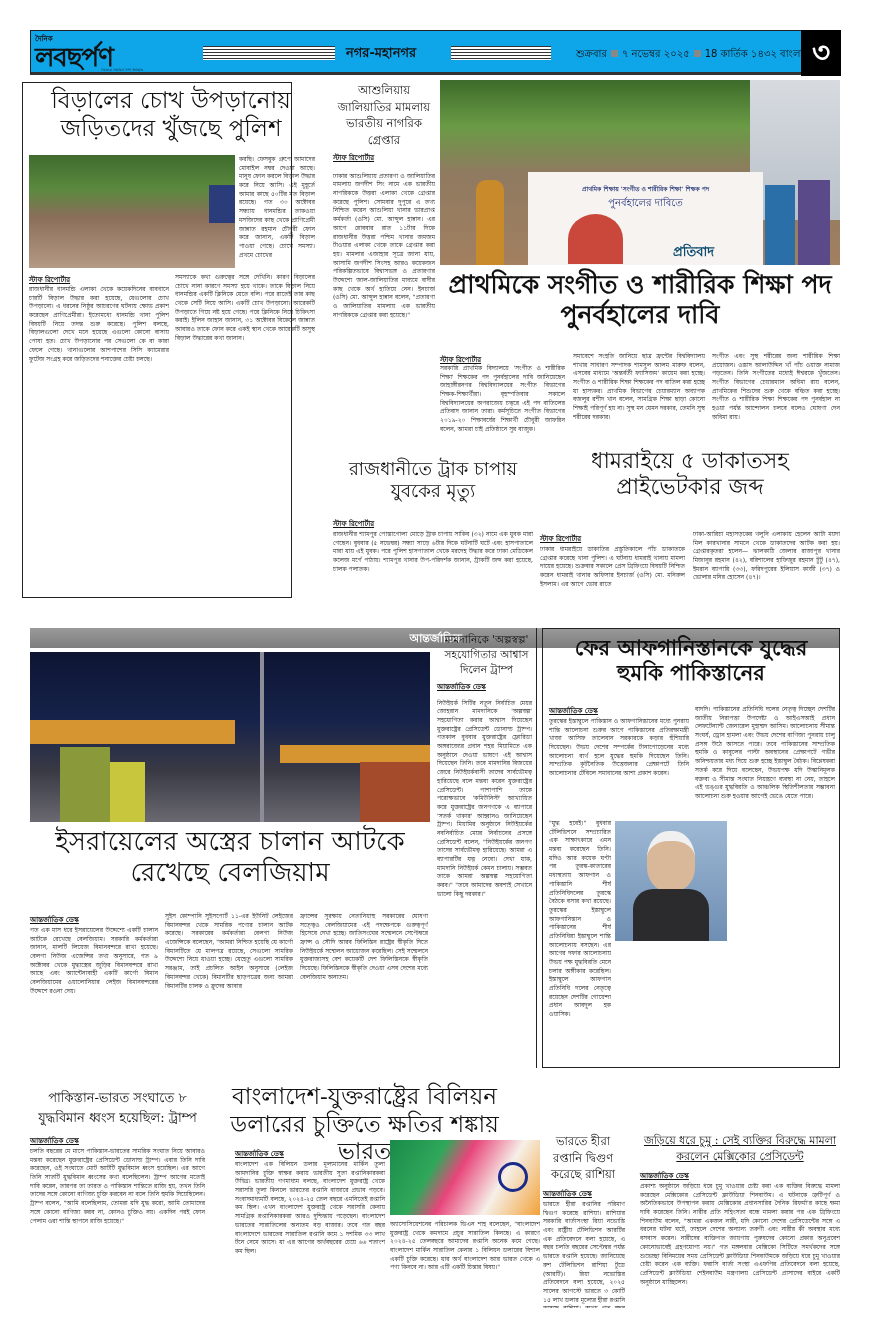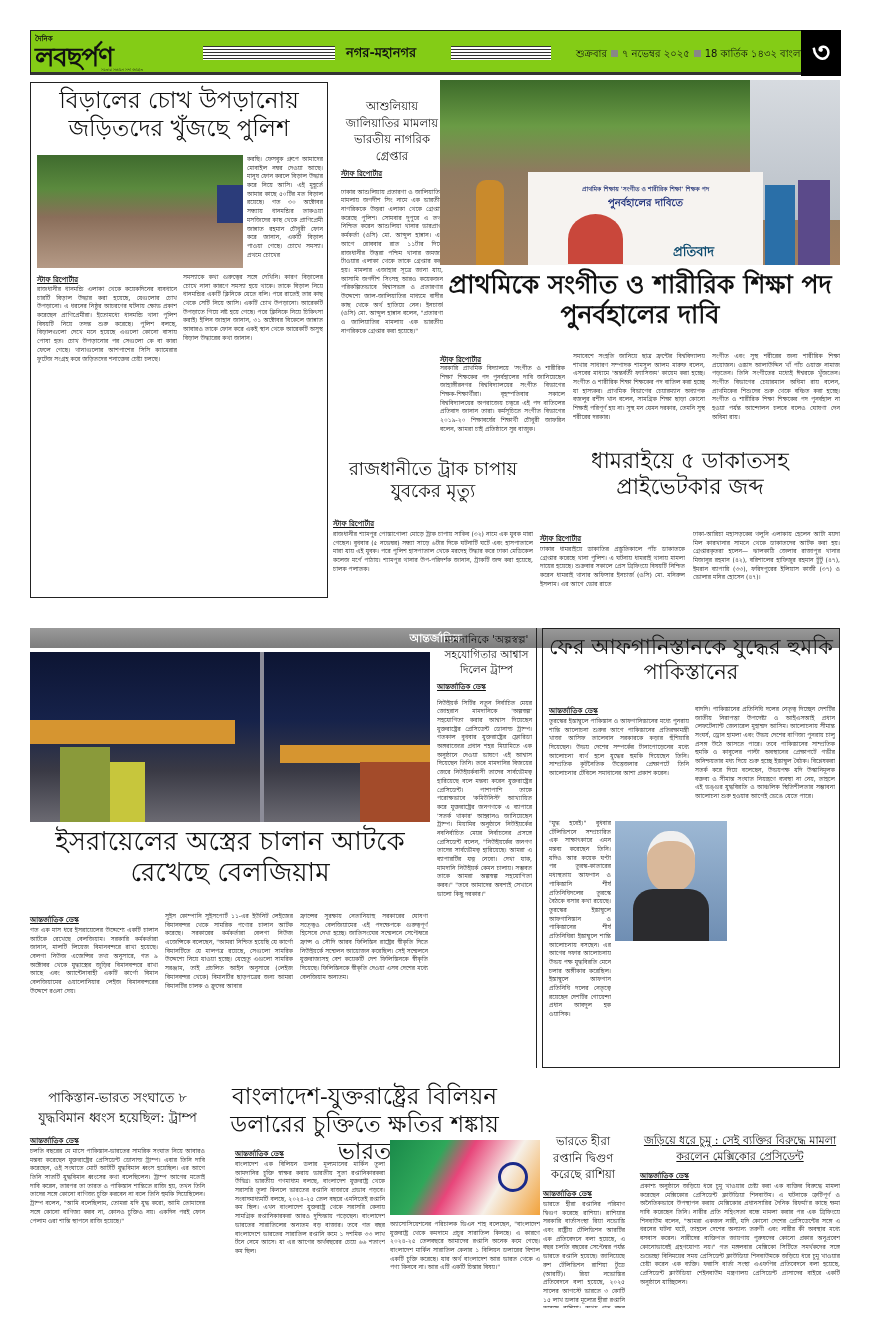--- a/index.html
+++ b/index.html
@@ -1,18 +1,18 @@
 <!DOCTYPE html>
 <html><head>
 <meta charset="utf-8">
 <style>
   * { box-sizing: border-box; margin: 0; padding: 0; }
   body { width: 870px; height: 1337px; background: #fff; font-family: "DejaVu Sans", sans-serif; color: #111; position: relative; overflow: hidden; }
   .abs { position: absolute; }
-  .masthead { left: 30px; top: 30px; width: 810px; height: 45px; border: 1px solid #222; border-bottom: 3px solid #333; background: #84cc16; }
+  .masthead { left: 30px; top: 30px; width: 810px; height: 45px; border: 1px solid #222; border-bottom: 3px solid #333; background: #0ea5e9; }
   .logo-small { left: 4px; top: 2px; font-size: 7px; font-weight: bold; }
   .logo-big { left: 4px; top: 6px; font-size: 26px; font-weight: 900; letter-spacing: -1px; font-family: "DejaVu Serif", serif; }
   .logo-tag { left: 70px; top: 36px; font-size: 4px; }
   .lines { height: 14px; background: repeating-linear-gradient(#333 0 1px, #fff 1px 3px); }
   .section-name { font-size: 13px; font-weight: bold; }
   .dateline { font-size: 10px; }
   .sq { display: inline-block; width: 7px; height: 7px; background: #888; margin: 0 4px; }
   .page-no { left: 770px; top: -1px; width: 40px; height: 46px; background: #000; color: #fff; font-size: 28px; font-weight: bold; text-align: center; line-height: 46px; }
   .box { border: 1px solid #222; }
   .headline { font-family: "DejaVu Serif", serif; text-align: center; line-height: 1.2; color: #111; }
@@ -31,43 +31,43 @@
   <div class="abs logo-tag">সত্যের সন্ধানে সদা জাগ্রত</div>
   <div class="abs lines" style="left:172px; top:15px; width:132px;"></div>
   <div class="abs section-name" style="left:315px; top:12px;">নগর-মহানগর</div>
   <div class="abs lines" style="left:420px; top:15px; width:100px;"></div>
   <div class="abs dateline" style="left:545px; top:15px;">
     <span>শুক্রবার</span><span class="sq"></span><span>৭ নভেম্বর ২০২৫</span><span class="sq"></span><span>18 কার্তিক ১৪৩২ বাংলা</span>
   </div>
   <div class="abs page-no">৩</div>
 </div>
 
-<div class="abs box" style="left:30px; top:82px; width:298px; height:516px;">
+<div class="abs box" style="left:22px; top:82px; width:270px; height:516px;">
   <div class="abs headline" style="left:6px; top:4px; width:284px; font-size:23px;">বিড়ালের চোখ উপড়ানোয় জড়িতদের খুঁজছে পুলিশ</div>
   <div class="abs photo" style="left:6px; top:72px; width:206px; height:113px; background: linear-gradient(180deg,#3f6b2e 0%,#5b8a3e 30%,#8a6e5a 55%,#b59a86 100%);">
     <div class="abs" style="left:180px; top:30px; width:26px; height:38px; background:#2b3c7a;"></div>
   </div>
   <div class="abs body-text" style="left:216px; top:72px; width:76px; height:118px;">করছি। ফেসবুক গ্রুপে আমাদের মোবাইল নম্বর দেওয়া আছে। মানুষ ফোন করলে বিড়াল উদ্ধার করে নিয়ে আসি। এই মুহূর্তে আমার কাছে ৫০টির মত বিড়াল রয়েছে। গত ৩০ অক্টোবর সন্ধ্যায় ধানমন্ডির তাকওয়া মসজিদের কাছ থেকে প্রাণিপ্রেমী জান্নাত রহমান চৌধুরী ফোন করে জানান, একটি বিড়াল পাওয়া গেছে। চোখে সমস্যা। প্রথমে চোখের</div>
   <div class="abs byline" style="left:6px; top:191px;">স্টাফ রিপোর্টার</div>
   <div class="abs body-text" style="left:6px; top:202px; width:140px; height:310px;">রাজধানীর ধানমন্ডি এলাকা থেকে কয়েকদিনের ব্যবধানে চারটি বিড়াল উদ্ধার করা হয়েছে, যেগুলোর চোখ উপড়ানো। এ ধরনের নিষ্ঠুর আচরণের ঘটনায় ক্ষোভ প্রকাশ করেছেন প্রাণিপ্রেমীরা। ইতোমধ্যে ধানমন্ডি থানা পুলিশ বিষয়টি নিয়ে তদন্ত শুরু করেছে। পুলিশ বলছে, বিড়ালগুলো দেখে মনে হয়েছে এগুলো কোনো বাসায় পোষা হত। চোখ উপড়ানোর পর সেগুলো কে বা কারা ফেলে গেছে। থানাগুলোর আশপাশের সিসি ক্যামেরার ফুটেজ সংগ্রহ করে জড়িতদের শনাক্তের চেষ্টা চলছে।</div>
   <div class="abs body-text" style="left:152px; top:190px; width:140px; height:322px;">সমস্যাকে কথা গুরুত্বের সঙ্গে দেখিনি। কারণ বিড়ালের চোখে নানা কারণে সমস্যা হয়ে থাকে। তাকে বিড়াল নিয়ে ধানমন্ডির একটি ক্লিনিকে যেতে বলি। পরে রাতেই তার কাছ থেকে সেটি নিয়ে আসি। একটি চোখ উপড়ানো। আরেকটি উপড়াতে গিয়ে নষ্ট হয়ে গেছে। পরে ক্লিনিকে নিয়ে চিকিৎসা করাই। ইলিন জাহান জানান, ৩১ অক্টোবর বিকেলে জান্নাত আবারও তাকে ফোন করে একই স্থান থেকে আরেকটি অসুস্থ বিড়াল উদ্ধারের কথা জানান।</div>
 </div>
 
-<div class="abs" style="left:333px; top:98px; width:102px; height:350px;margin-left:8px;">
+<div class="abs" style="left:333px; top:82px; width:102px; height:350px;">
   <div class="headline" style="font-size:11.5px; line-height:1.45;">আশুলিয়ায় জালিয়াতির মামলায় ভারতীয় নাগরিক গ্রেপ্তার</div>
   <div class="byline" style="margin-top:3px;">স্টাফ রিপোর্টার</div>
   <div class="body-text" style="margin-top:8px; height:270px;">ঢাকার আশুলিয়ায় প্রতারণা ও জালিয়াতির মামলায় জগদীশ সিং নামে এক ভারতীয় নাগরিককে উত্তরা এলাকা থেকে গ্রেপ্তার করেছে পুলিশ। সোমবার দুপুরে এ তথ্য নিশ্চিত করেন আশুলিয়া থানার ভারপ্রাপ্ত কর্মকর্তা (ওসি) মো. আব্দুল হান্নান। এর আগে রোববার রাত ১১টার দিকে রাজধানীর উত্তরা পশ্চিম থানার জমজম টাওয়ার এলাকা থেকে তাকে গ্রেপ্তার করা হয়। মামলার এজাহার সূত্রে জানা যায়, আসামি জগদীশ সিংসহ আরও কয়েকজন পরিকল্পিতভাবে বিশ্বাসভঙ্গ ও প্রতারণার উদ্দেশ্যে জাল-জালিয়াতির মাধ্যমে বাদীর কাছ থেকে অর্থ হাতিয়ে নেন। ইনচার্জ (ওসি) মো. আব্দুল হান্নান বলেন, "প্রতারণা ও জালিয়াতির মামলায় এক ভারতীয় নাগরিককে গ্রেপ্তার করা হয়েছে।"</div>
 </div>
 
 <div class="abs photo" style="left:440px; top:80px; width:400px; height:185px; background: linear-gradient(180deg,#3d6b2a 0%,#6a9b45 25%,#8f7a60 50%,#a28060 100%);">
   <div class="abs" style="left:310px; top:0; width:90px; height:140px; background:linear-gradient(#d7dbe0,#b9c0c8);"></div>
   <div class="abs" style="left:36px; top:100px; width:28px; height:85px; background:#c98a2c; border-radius:10px 10px 0 0;"></div>
   <div class="abs" style="left:88px; top:92px; width:235px; height:93px; background:#f6f3f0;">
     <div style="font-size:6px; color:#2a3a7a; text-align:center; margin-top:12px; font-weight:bold;">প্রাথমিক শিক্ষায় 'সংগীত ও শারীরিক শিক্ষা' শিক্ষক পদ</div>
-    <div style="font-size:10px; color:#1e2f7a; text-align:center; font-weight:bold;">পুনর্বহালের দাবিতে</div>
+    <div style="font-size:10px; color:#1e2f7a; text-align:center; font-weight:normal;">পুনর্বহালের দাবিতে</div>
     <div class="abs" style="left:40px; top:42px; width:55px; height:50px; background:#c9473b; border-radius:50% 50% 0 0;"></div>
     <div class="abs" style="left:145px; top:70px; font-size:13px; font-weight:bold; color:#0c4a6e;">প্রতিবাদ</div>
   </div>
   <div class="abs" style="left:325px; top:105px; width:30px; height:80px; background:#2a6fa8;"></div>
   <div class="abs" style="left:358px; top:100px; width:32px; height:85px; background:#5b4a8a;"></div>
 </div>
 <div class="abs headline" style="left:440px; top:270px; width:400px; font-size:25px; font-weight:bold;">প্রাথমিকে সংগীত ও শারীরিক শিক্ষা পদ পুনর্বহালের দাবি</div>
 <div class="abs byline" style="left:440px; top:354px;">স্টাফ রিপোর্টার</div>
 <div class="abs body-text" style="left:440px; top:364px; width:125px; height:70px;">সরকারি প্রাথমিক বিদ্যালয়ে 'সংগীত ও শারীরিক শিক্ষা' শিক্ষকের পদ পুনর্বহালের দাবি জানিয়েছেন জাহাঙ্গীরনগর বিশ্ববিদ্যালয়ের সংগীত বিভাগের শিক্ষক-শিক্ষার্থীরা। বৃহস্পতিবার সকালে বিশ্ববিদ্যালয়ের অপরাজেয় চত্বরে এই পদ বাতিলের প্রতিবাদ জানান তারা। কর্মসূচিতে সংগীত বিভাগের ২০১৯-২০ শিক্ষাবর্ষের শিক্ষার্থী চৌধুরী জাফরিন বলেন, আমরা চাই প্রতিষ্ঠানে সুর বাজুক।</div>
 <div class="abs body-text" style="left:573px; top:352px; width:132px; height:82px;">সমাবেশে সংহতি জানিয়ে ছাত্র ফ্রন্টের বিশ্ববিদ্যালয় শাখার সাধারণ সম্পাদক শামসুল আলম মারুফ বলেন, এসবের মাধ্যমে 'অন্তর্বর্তী ফ্যাসিজম' কায়েম করা হচ্ছে। সংগীত ও শারীরিক শিক্ষা শিক্ষকের পদ বাতিল করা হচ্ছে যা হাস্যকর। প্রাথমিক বিভাগের চেয়ারম্যান অধ্যাপক বজলুর রশীদ খান বলেন, সামগ্রিক শিক্ষা ছাড়া কোনো শিক্ষাই পরিপূর্ণ হয় না। সুস্থ মন যেমন দরকার, তেমনি সুস্থ শরীরের দরকার।</div>
@@ -100,21 +100,21 @@
 <div class="abs body-text" style="left:165px; top:912px; width:128px; height:154px;">সুইস কোম্পানি সুইসপোর্ট ১১-এর ইউনিট লেইজের বিমানবন্দর থেকে সামরিক পণ্যের চালান আটক করেছে। সরকারের কর্মকর্তারা বেলগা নিউজ এজেন্সিকে বলেছেন, "আমরা নিশ্চিত হয়েছি যে কার্গো বিমানটিতে যে মালপত্র রয়েছে, সেগুলো সামরিক উদ্দেশ্যে নিয়ে যাওয়া হচ্ছে। যেহেতু এগুলো সামরিক সরঞ্জাম, তাই প্রচলিত আইন অনুসারে (লেইজ বিমানবন্দর থেকে) বিমানটির ছাড়পত্রের জন্য আমরা বিমানটির চালক ও ক্রুদের আবার</div>
 <div class="abs body-text" style="left:300px; top:912px; width:128px; height:154px;">ফ্রান্সের সুরক্ষায় নেতানিয়াহু সরকারের ঘোষণা সত্ত্বেও বেলজিয়ামের এই পদক্ষেপকে গুরুত্বপূর্ণ হিসেবে দেখা হচ্ছে। জাতিসংঘের সম্মেলনে সেপ্টেম্বরে ফ্রান্স ও সৌদি আরব ফিলিস্তিন রাষ্ট্রের স্বীকৃতি দিতে নিউইয়র্কে সম্মেলন আয়োজন করেছিল। সেই সম্মেলনে যুক্তরাজ্যসহ বেশ কয়েকটি দেশ ফিলিস্তিনকে স্বীকৃতি দিয়েছে। ফিলিস্তিনকে স্বীকৃতি দেওয়া এসব দেশের মধ্যে বেলজিয়াম অন্যতম।</div>
 
 <div class="abs" style="left:437px; top:628px; width:100px; height:440px; border-right:1px solid #222;">
   <div class="headline" style="font-size:10.5px; line-height:1.45; margin-top:4px;">মামদানিকে 'অল্পস্বল্প' সহযোগিতার আশ্বাস দিলেন ট্রাম্প</div>
   <div class="byline" style="margin-top:3px;">আন্তর্জাতিক ডেস্ক</div>
   <div class="body-text" style="margin-top:6px; height:360px; padding-right:4px;">নিউইয়র্ক সিটির নতুন নির্বাচিত মেয়র জোহরান মামদানিকে 'অল্পস্বল্প' সহযোগিতা করার আশ্বাস দিয়েছেন যুক্তরাষ্ট্রের প্রেসিডেন্ট ডোনাল্ড ট্রাম্প। গতকাল বুধবার যুক্তরাষ্ট্রের ফ্লোরিডা অঙ্গরাজ্যের প্রধান শহর মিয়ামিতে এক অনুষ্ঠানে দেওয়া ভাষণে এই আশ্বাস দিয়েছেন তিনি। তবে মামদানির বিজয়ের জেরে নিউইয়র্কবাসী তাদের সার্বভৌমত্ব হারিয়েছে বলে মন্তব্য করেন যুক্তরাষ্ট্রের প্রেসিডেন্ট। পাশাপাশি তাকে পরোক্ষভাবে 'কমিউনিস্ট' আখ্যায়িত করে যুক্তরাষ্ট্রের জনগণকে এ ব্যাপারে 'সতর্ক থাকার' আহ্বানও জানিয়েছেন ট্রাম্প। মিয়ামির অনুষ্ঠানে নিউইয়র্কের নবনির্বাচিত মেয়র নির্বাচনের প্রসঙ্গে প্রেসিডেন্ট বলেন, "নিউইয়র্কের জনগণ তাদের সার্বভৌমত্ব হারিয়েছে। আমরা এ ব্যাপারটির যত্ন নেবো। দেখা যাক, মামদানি নিউইয়র্ক কেমন চালায়। সম্ভবত তাকে আমরা অল্পস্বল্প সহযোগিতা করব।" "তবে আমাদের অবশ্যই সেখানে ভালো কিছু দরকার।"</div>
 </div>
 
 <div class="abs box" style="left:542px; top:628px; width:298px; height:440px;">
-  <div class="abs headline" style="left:6px; top:6px; width:284px; font-size:21px;">ফের আফগানিস্তানকে যুদ্ধের হুমকি পাকিস্তানের</div>
+  <div class="abs headline" style="left:6px; top:6px; width:284px; font-size:21px;font-weight:bold;">ফের আফগানিস্তানকে যুদ্ধের হুমকি পাকিস্তানের</div>
   <div class="abs byline" style="left:6px; top:76px;">আন্তর্জাতিক ডেস্ক</div>
   <div class="abs body-text" style="left:6px; top:88px; width:140px; height:100px;">তুরস্কের ইস্তাম্বুলে পাকিস্তান ও আফগানিস্তানের মধ্যে পুনরায় শান্তি আলোচনা শুরুর আগে পাকিস্তানের প্রতিরক্ষামন্ত্রী খাজা আসিফ তালেবান সরকারকে কড়ার হুঁশিয়ারি দিয়েছেন। উভয় দেশের সম্পর্কের টানাপোড়েনের মধ্যে আলোচনা ব্যর্থ হলে যুদ্ধের হুমকি দিয়েছেন তিনি। সাম্প্রতিক কূটনৈতিক উত্তেজনার প্রেক্ষাপটে তিনি আলোচনার টেবিলে সমাধানের আশা প্রকাশ করেন।</div>
   <div class="abs body-text" style="left:6px; top:190px; width:62px; height:244px;">"যুদ্ধ হবেই।" বুধবার টেলিভিশনে সম্প্রচারিত এক সাক্ষাৎকারে এমন মন্তব্য করেছেন তিনি। যদিও আর কয়েক ঘণ্টা পর তুরস্ক-কাতারের মধ্যস্থতায় আফগান ও পাকিস্তানি শীর্ষ প্রতিনিধিদলের তুরস্কে বৈঠকে বসার কথা রয়েছে। তুরস্কের ইস্তাম্বুলে আফগানিস্তান ও পাকিস্তানের শীর্ষ প্রতিনিধিরা ইস্তাম্বুলে শান্তি আলোচনায় বসছেন। এর আগের দফার আলোচনায় উভয় পক্ষ যুদ্ধবিরতি মেনে চলার অঙ্গীকার করেছিল। ইস্তাম্বুলে আফগান প্রতিনিধি দলের নেতৃত্বে রয়েছেন দেশটির গোয়েন্দা প্রধান আবদুল হক ওয়াসিক।</div>
   <div class="abs photo" style="left:72px; top:192px; width:112px; height:120px; background: linear-gradient(180deg,#9db8d4,#6f8eb3);">
     <div class="abs" style="left:32px; top:10px; width:48px; height:60px; background:#d9b89a; border-radius:45% 45% 40% 40%; border-top:10px solid #f0f0f0;"></div>
     <div class="abs" style="left:18px; top:68px; width:76px; height:52px; background:#2b2b2e; border-radius:20px 20px 0 0;"></div>
   </div>
   <div class="abs body-text" style="left:152px; top:76px; width:140px; height:358px;">বাদদি। পাকিস্তানের প্রতিনিধি দলের নেতৃত্ব দিচ্ছেন দেশটির জাতীয় নিরাপত্তা উপদেষ্টা ও আইএসআই প্রধান লেফটেন্যান্ট জেনারেল মুহাম্মদ আসিম। আলোচনায় সীমান্ত সংঘর্ষ, ড্রোন হামলা এবং উভয় দেশের বাণিজ্য পুনরায় চালু প্রসঙ্গ উঠে আসতে পারে। তবে পাকিস্তানের সাম্প্রতিক হুমকি ও কাবুলের পাল্টা অবস্থানের প্রেক্ষাপটে গভীর অনিশ্চয়তার মধ্য দিয়ে শুরু হচ্ছে ইস্তাম্বুল বৈঠক। বিশ্লেষকরা সতর্ক করে দিয়ে বলেছেন, উভয়পক্ষ যদি উস্কানিমূলক বক্তব্য ও সীমান্ত সংঘাত নিয়ন্ত্রণে ব্যবস্থা না নেয়, তাহলে এই ভঙ্গুর যুদ্ধবিরতি ও আঞ্চলিক স্থিতিশীলতার সম্ভাবনা আলোচনা শুরু হওয়ার আগেই ভেঙে যেতে পারে।</div>
 </div>
 

